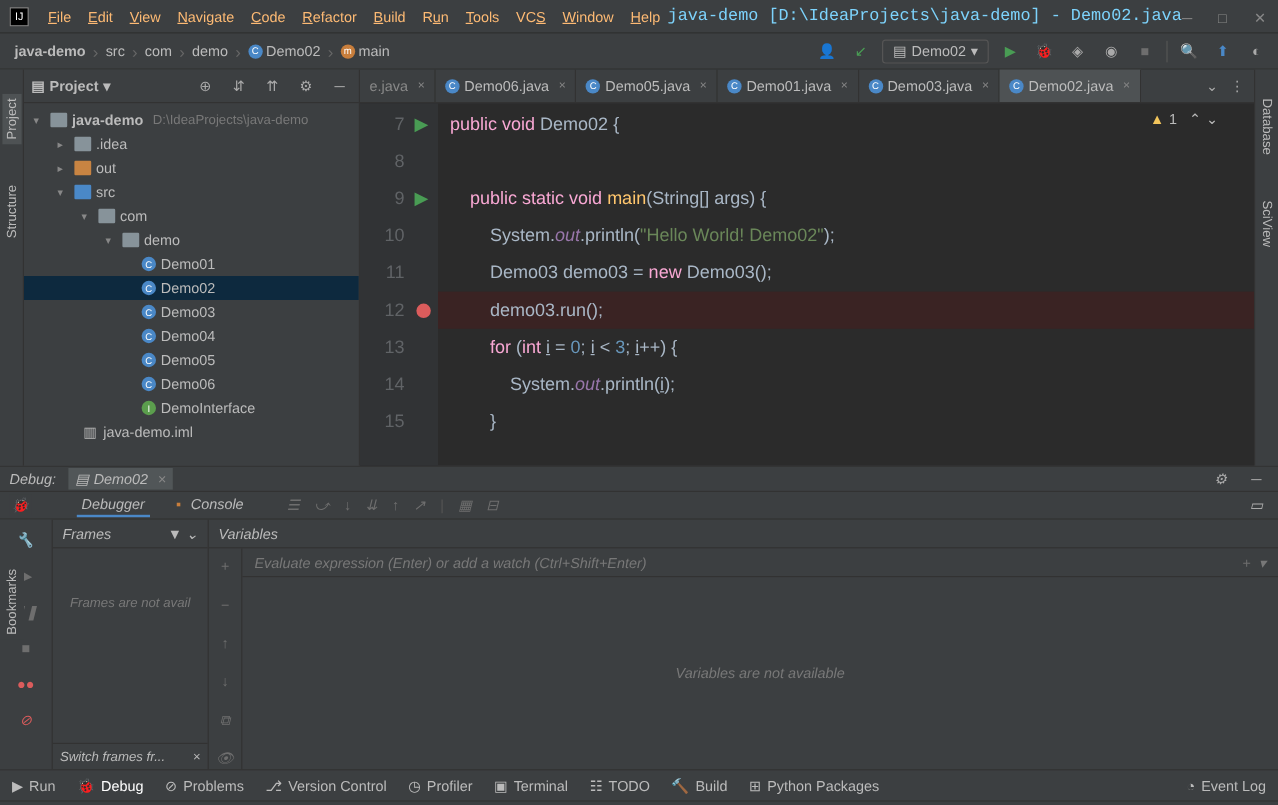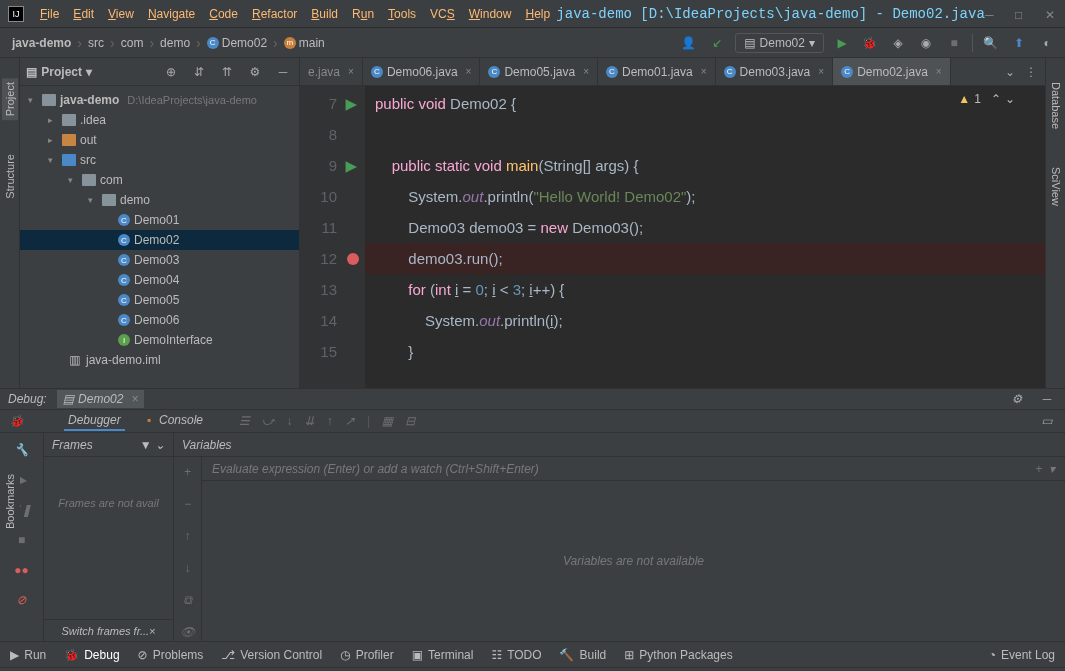--- a/index.html
+++ b/index.html
@@ -71,21 +71,21 @@
 .debug-toolbar { height: 26px; display: flex; align-items: center; padding: 0 8px; gap: 8px; border-bottom: 1px solid #323232; }
 .dbg-sub { display:flex; gap:14px; padding-left:30px;}
 .dbg-sub span { padding:2px 4px; }
 .dbg-sub .active { border-bottom: 2px solid #4a88c7; }
 .debug-body { flex: 1; display: flex; }
 .debug-left { width: 44px; background: #3c3f41; border-right: 1px solid #323232; display:flex; flex-direction:column; align-items:center; padding-top:8px; gap:12px;}
 .dbg-btn { width:18px; height:18px; color:#6e6e6e; display:flex; align-items:center; justify-content:center; cursor:pointer;}
 .frames-panel { width: 130px; border-right: 1px solid #323232; display:flex; flex-direction:column;}
 .frames-hdr { height: 24px; padding: 4px 8px; color: #bbb; border-bottom: 1px solid #323232; display:flex; align-items:center; justify-content:space-between;}
 .frames-body { flex:1; padding: 40px 8px; color: #787878; font-size: 11px; text-align:center;}
-.frames-footer { height:22px; border-top:1px solid #323232; padding:2px 6px; font-size:11px; color:#bbb; display:flex; align-items:center; justify-content:center;}
+.frames-footer { height:22px; border-top:1px solid #323232; padding:2px 6px; font-size:11px; color:#bbb; display:flex; align-items:center; justify-content:space-between;}
 .vars-panel { flex: 1; display:flex; flex-direction:column;text-align:center;}
 .vars-left-icons { width:28px; border-right:1px solid #323232; display:flex; flex-direction:column; align-items:center; padding-top:6px; gap:14px;}
 .vars-main { flex:1; display:flex;}
 .vars-content { flex:1; display:flex; flex-direction:column;}
 .eval-bar { height:24px; padding:4px 10px; color:#787878; border-bottom:1px solid #323232; display:flex; align-items:center; justify-content:space-between;}
 .vars-empty { flex:1; display:flex; align-items:center; justify-content:center; color:#787878;}
 .bottom-bar { height: 26px; background: #3c3f41; border-top: 1px solid #323232; display: flex; align-items: center; padding: 0 10px; gap: 18px; }
 .bot-item { display: flex; align-items: center; gap: 5px; color: #bbb; cursor: pointer; font-size: 12px; }
 .bot-item.active { color: #fff; }
 .status-bar { height: 22px; background: #3c3f41; border-top: 1px solid #323232; display: flex; align-items: center; padding: 0 8px; font-size: 11px; color: #bbb; }

